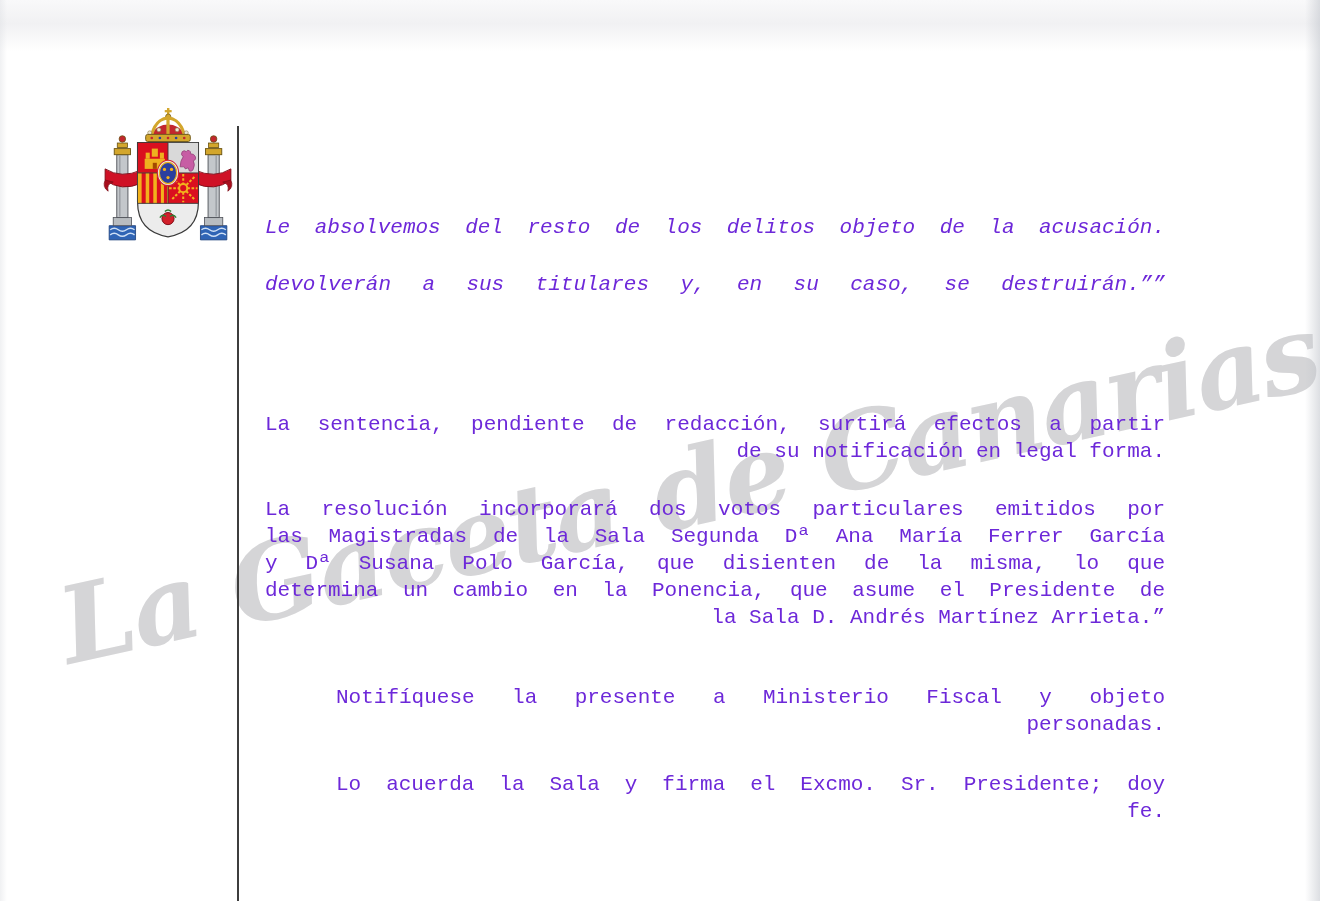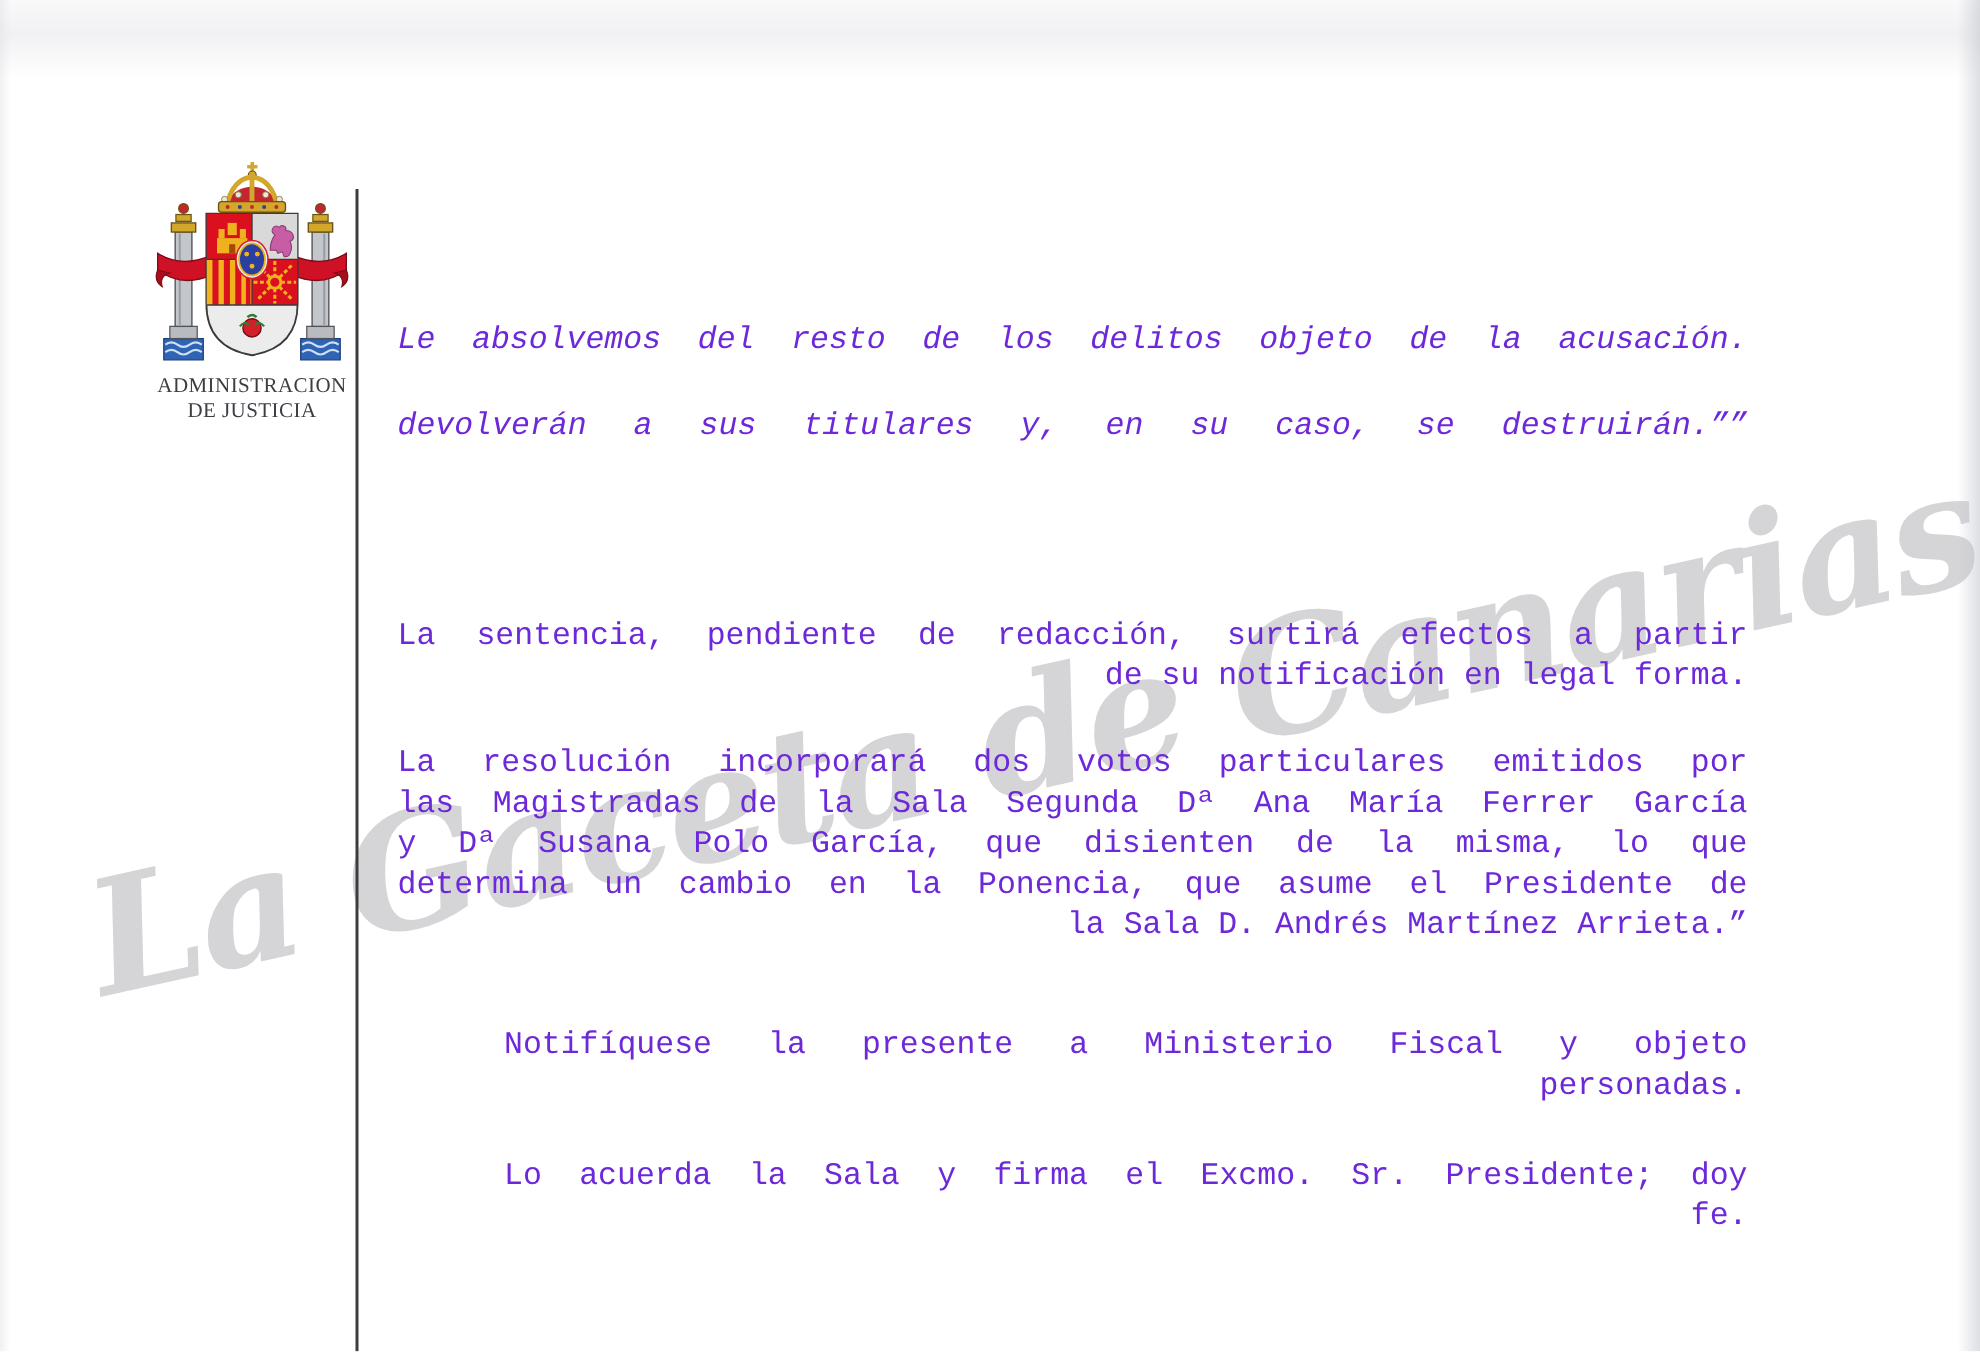--- a/index.html
+++ b/index.html
@@ -161,24 +161,20 @@
       <circle cx="84" cy="26.5" r="2" fill="#ece6d8" stroke="#8a7a40" stroke-width="0.6"></circle>
       <rect x="44" y="28" width="44" height="7" rx="2" fill="#d3a62c" stroke="#6b5413" stroke-width="0.9"></rect>
       <circle cx="50" cy="31.5" r="1.3" fill="#c2262e"></circle>
       <circle cx="58" cy="31.5" r="1.3" fill="#2b3f9e"></circle>
       <circle cx="66" cy="31.5" r="1.3" fill="#c2262e"></circle>
       <circle cx="74" cy="31.5" r="1.3" fill="#2b3f9e"></circle>
       <circle cx="82" cy="31.5" r="1.3" fill="#c2262e"></circle>
     </svg>
   </div>
 
-  <div class="agency">
-    <span>ADMINISTRACION</span>
-    <span>DE JUSTICIA</span>
-  </div>
 
   <div class="textcol">
       <div class="para it">
         <div class="line fill">Le absolvemos del resto de los delitos objeto de la acusación.</div>
       </div>
       <div class="para it">
         <div class="line fill">devolverán a sus titulares y, en su caso, se destruirán.””</div>
       </div>
       <div class="para">
         <div class="line fill">La sentencia, pendiente de redacción, surtirá efectos a partir</div>

